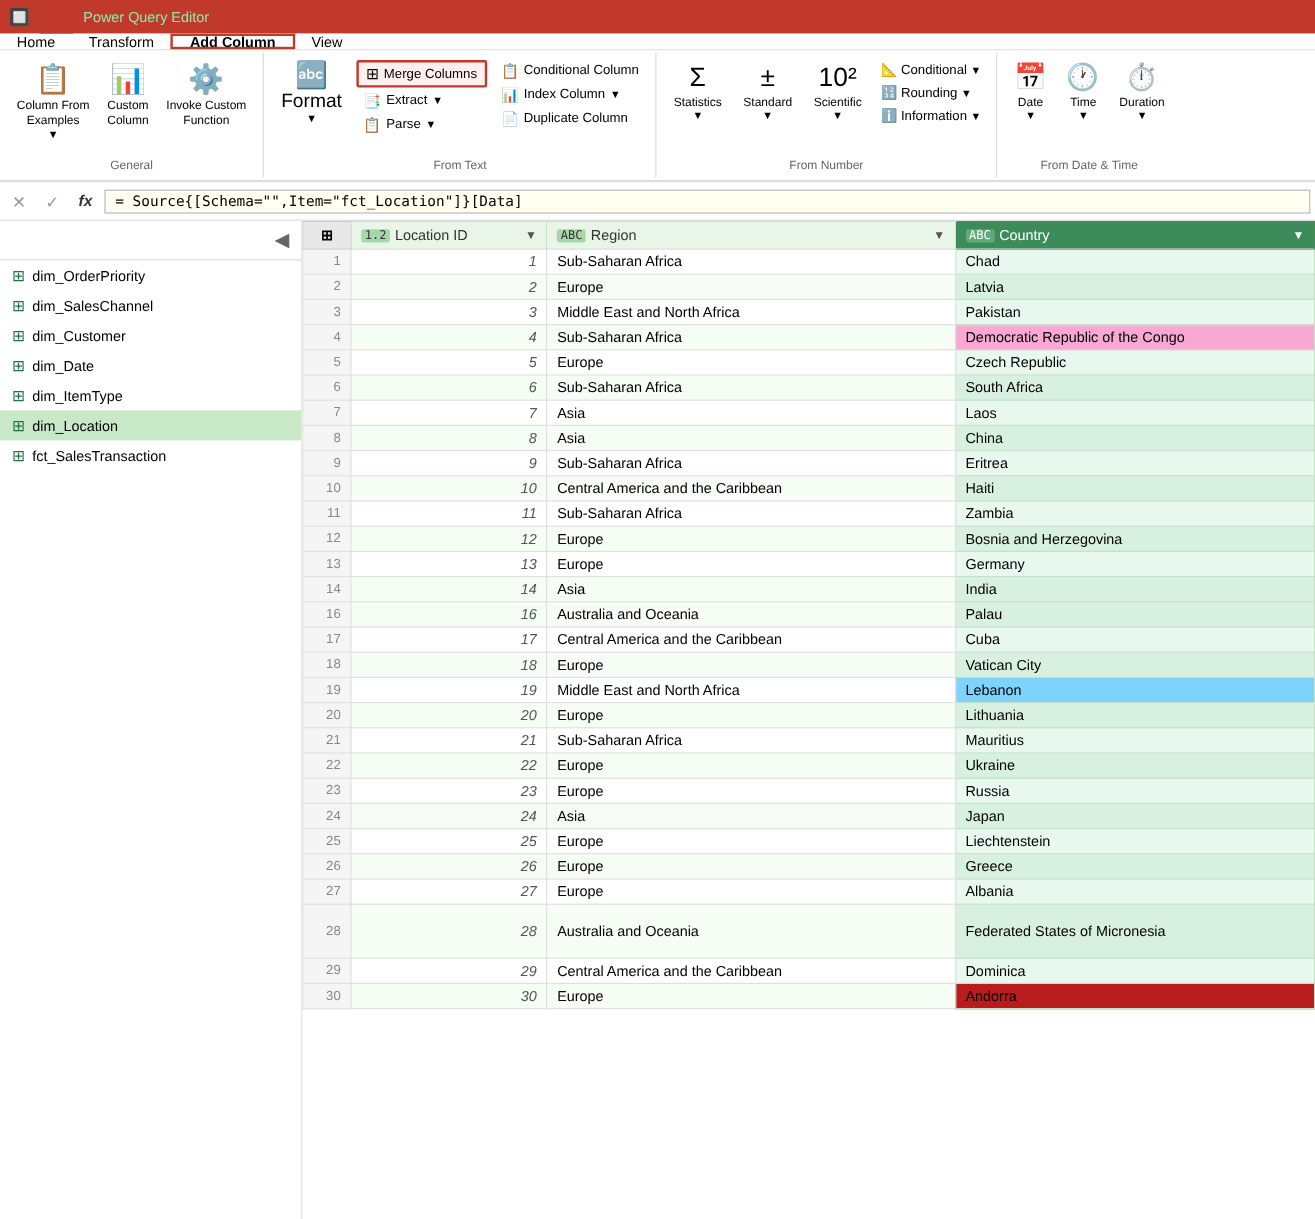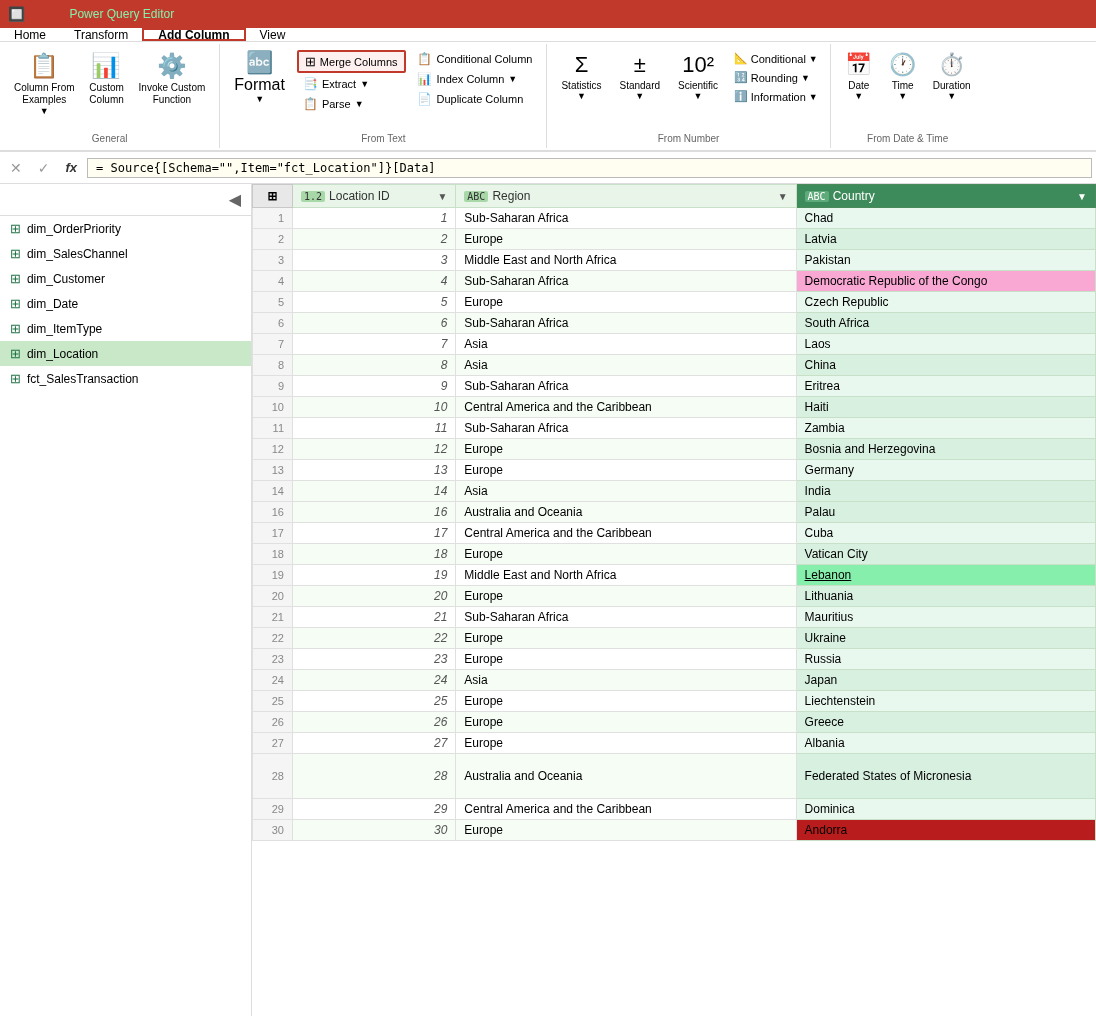--- a/index.html
+++ b/index.html
@@ -323,21 +323,21 @@
           <tr>
             <td style="background: rgb(245, 245, 245); border: 1px solid rgb(224, 224, 224); color: rgb(136, 136, 136); text-align: right; padding: 3px 8px; font-size: 11px;">18</td>
             <td style="border: 1px solid rgb(224, 224, 224); padding: 3px 8px; font-size: 12px; text-align: right; font-style: italic; color: rgb(85, 85, 85); background: rgb(245, 253, 245);">18</td>
             <td style="border: 1px solid rgb(224, 224, 224); padding: 3px 8px; font-size: 12px; background: rgb(245, 253, 245);">Europe</td>
             <td style="border: 1px solid rgb(200, 223, 200); padding: 3px 8px; font-size: 12px; background: rgb(216, 240, 224);">Vatican City</td>
           </tr>
           <tr>
             <td style="background: rgb(245, 245, 245); border: 1px solid rgb(224, 224, 224); color: rgb(136, 136, 136); text-align: right; padding: 3px 8px; font-size: 11px;">19</td>
             <td style="border: 1px solid rgb(224, 224, 224); padding: 3px 8px; font-size: 12px; text-align: right; font-style: italic; color: rgb(85, 85, 85); background: white;">19</td>
             <td style="border: 1px solid rgb(224, 224, 224); padding: 3px 8px; font-size: 12px; background: white;">Middle East and North Africa</td>
-            <td style="border: 1px solid rgb(200, 223, 200); padding: 0 8px; font-size: 12px; background: #86efac; text-decoration: underline;">Lebanon</td>
+            <td style="border: 1px solid rgb(200, 223, 200); padding: 0 8px; font-size: 12px; background: #7dd3fc;">Lebanon</td>
           </tr>
           <tr>
             <td style="background: rgb(245, 245, 245); border: 1px solid rgb(224, 224, 224); color: rgb(136, 136, 136); text-align: right; padding: 3px 8px; font-size: 11px;">20</td>
             <td style="border: 1px solid rgb(224, 224, 224); padding: 3px 8px; font-size: 12px; text-align: right; font-style: italic; color: rgb(85, 85, 85); background: rgb(245, 253, 245);">20</td>
             <td style="border: 1px solid rgb(224, 224, 224); padding: 3px 8px; font-size: 12px; background: rgb(245, 253, 245);">Europe</td>
             <td style="border: 1px solid rgb(200, 223, 200); padding: 3px 8px; font-size: 12px; background: rgb(216, 240, 224);">Lithuania</td>
           </tr>
           <tr>
             <td style="background: rgb(245, 245, 245); border: 1px solid rgb(224, 224, 224); color: rgb(136, 136, 136); text-align: right; padding: 3px 8px; font-size: 11px;">21</td>
             <td style="border: 1px solid rgb(224, 224, 224); padding: 3px 8px; font-size: 12px; text-align: right; font-style: italic; color: rgb(85, 85, 85); background: white;">21</td>

